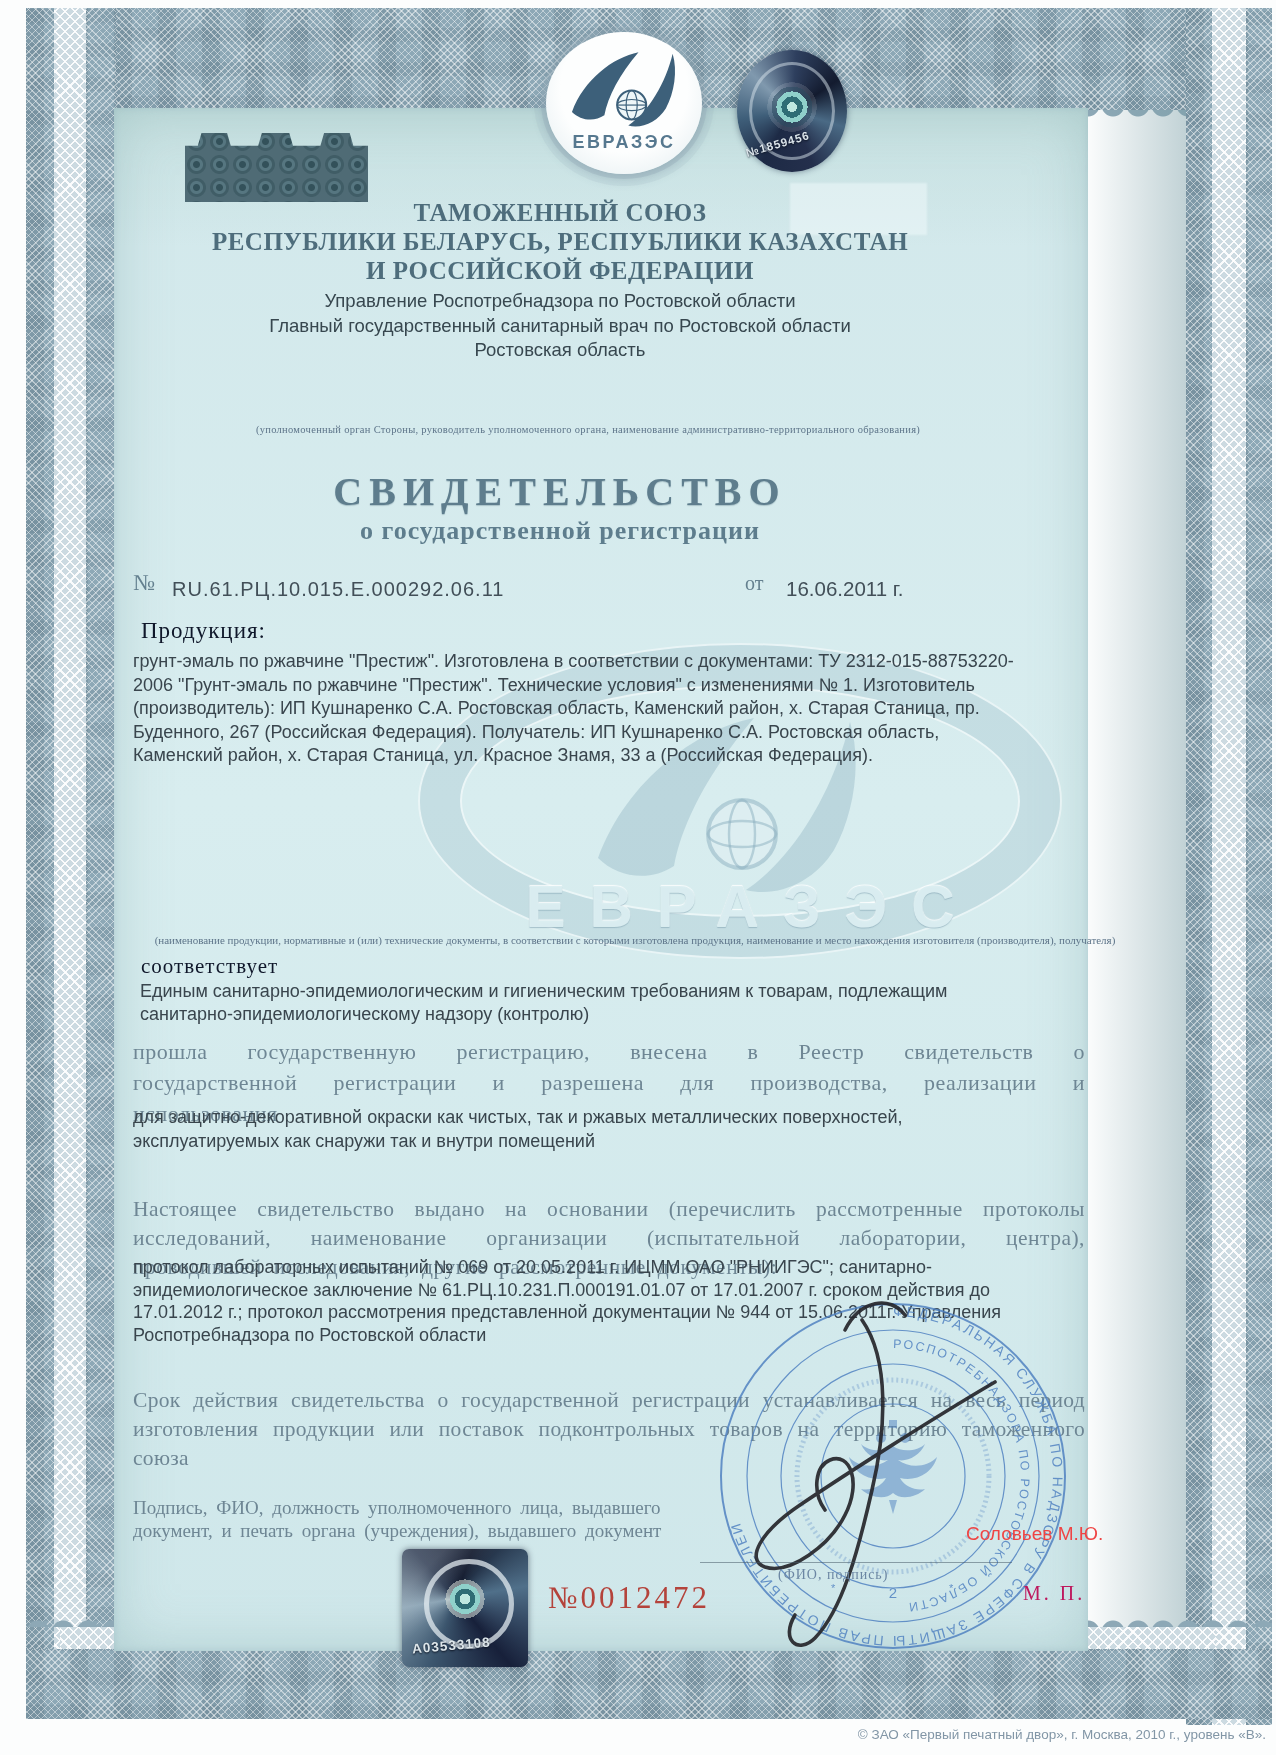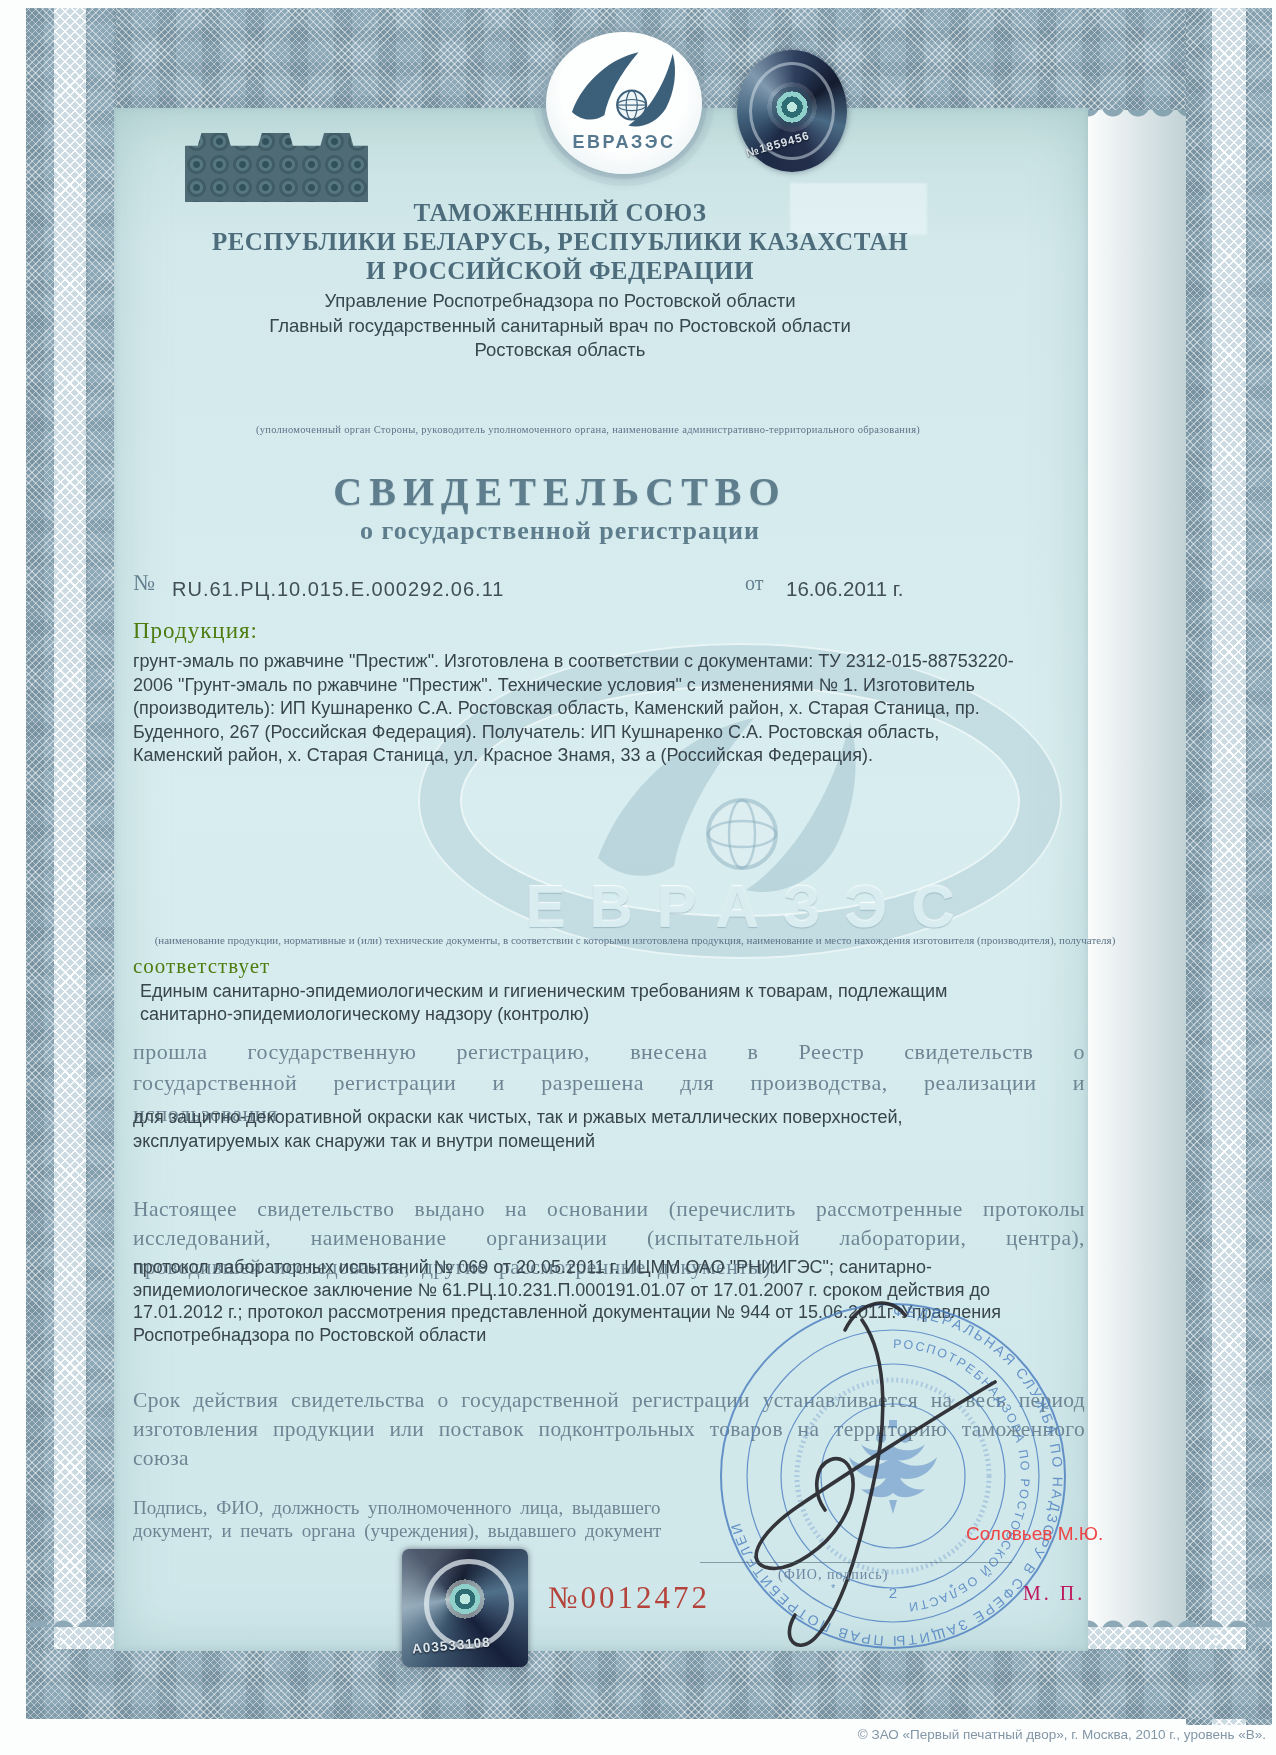--- a/index.html
+++ b/index.html
@@ -50,21 +50,21 @@
   #light-rect{position:absolute;left:790px;top:183px;width:137px;height:52px;
     background:rgba(238,248,249,.55);filter:blur(1px);}
 
   
   .abs{position:absolute;}
   .ser-head{font-family:"Liberation Serif",serif;font-weight:bold;color:#4e6d7c;}
   .sans-head{color:#37474f;}
   .tinynote{font-family:"Liberation Serif",serif;color:#5d7489;text-align:center;}
   .ser-blue{font-family:"Liberation Serif",serif;color:#6e8694;}
   .sans-body{color:#39454d;}
-  .label-ser{font-family:"Liberation Serif",serif;color:#4d7c0f;}
+  .label-ser{font-family:"Liberation Serif",serif;color:#0f172a;margin-left:8px;}
   .just{text-align:justify;}
 
   #header-block{left:150px;top:198px;width:820px;text-align:center;}
   #header-block .u{font-size:25px;line-height:29px;letter-spacing:.5px;}
   #header-block .a{font-size:18.5px;line-height:23.5px;margin-top:1px;}
   #header-block .a-wrap{margin-top:4px;}
   #note1{left:88px;top:424px;width:1000px;font-size:10.5px;letter-spacing:.3px;}
   #title{left:150px;top:468px;width:820px;text-align:center;font-family:"Liberation Serif",serif;
     font-weight:bold;font-size:40px;letter-spacing:7px;color:#5e7d8d;text-shadow:0 1px 1px rgba(90,120,135,.35);}
   #subtitle{left:150px;top:516px;width:820px;text-align:center;font-family:"Liberation Serif",serif;

